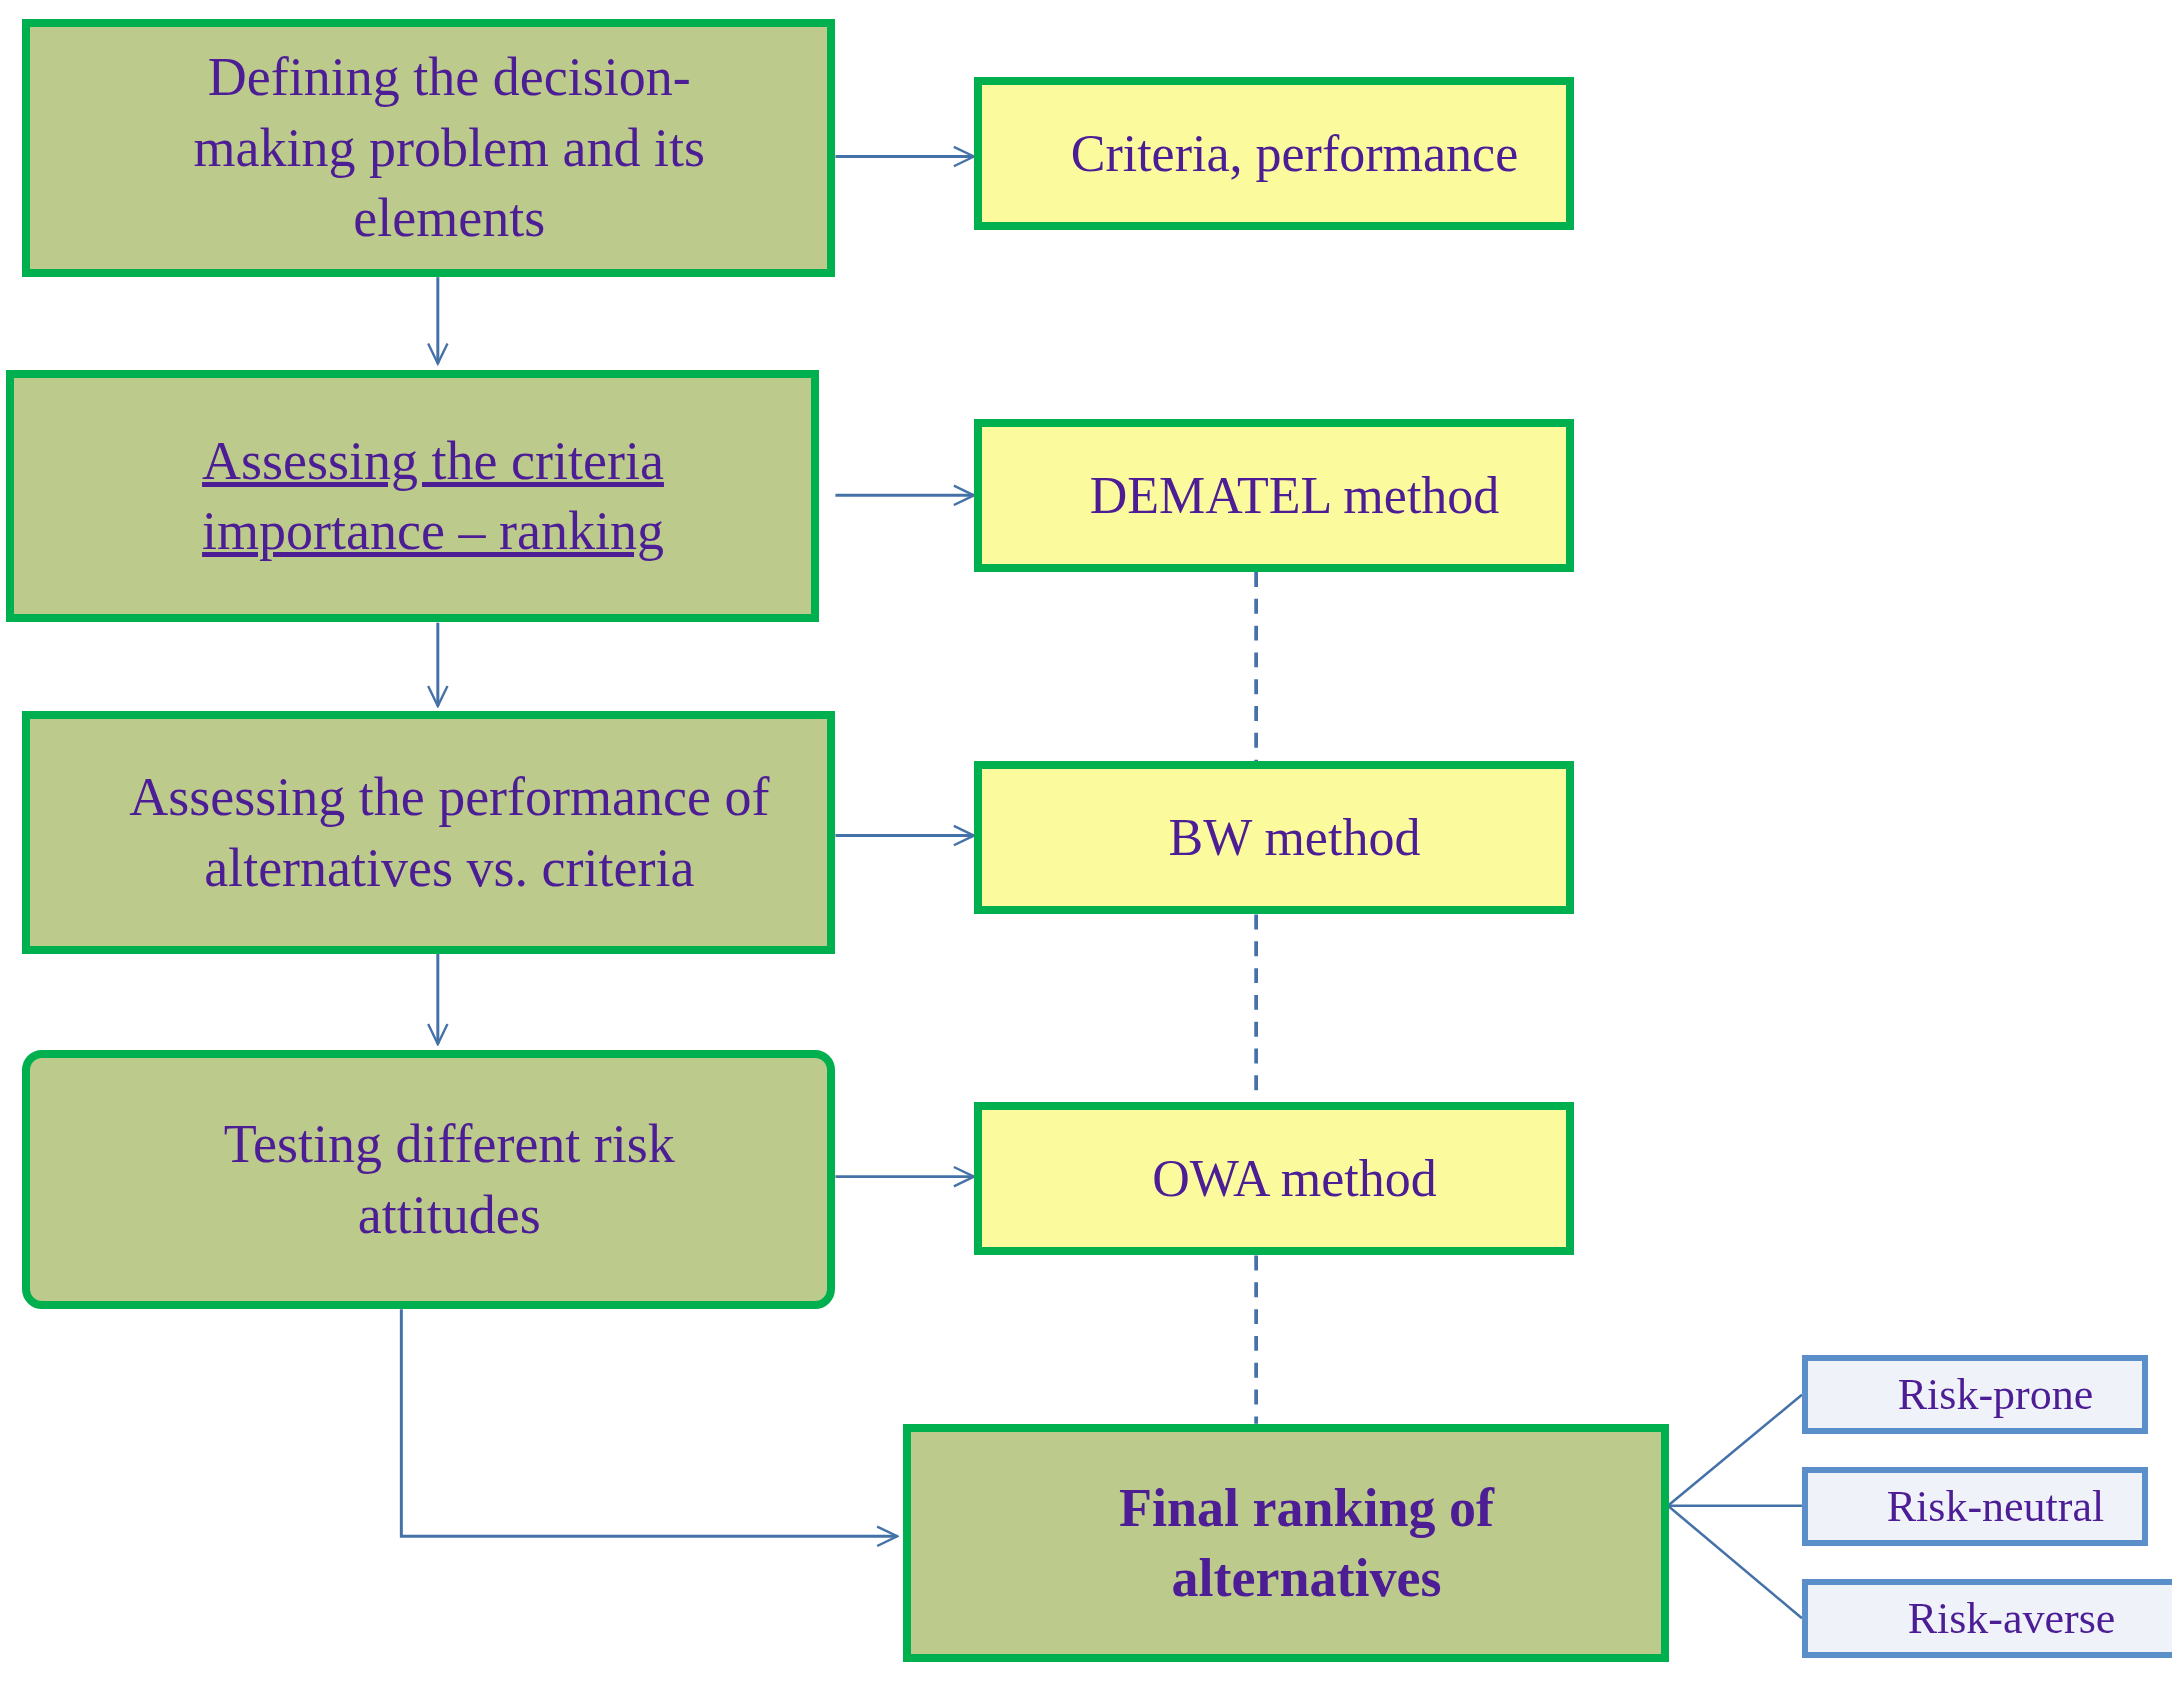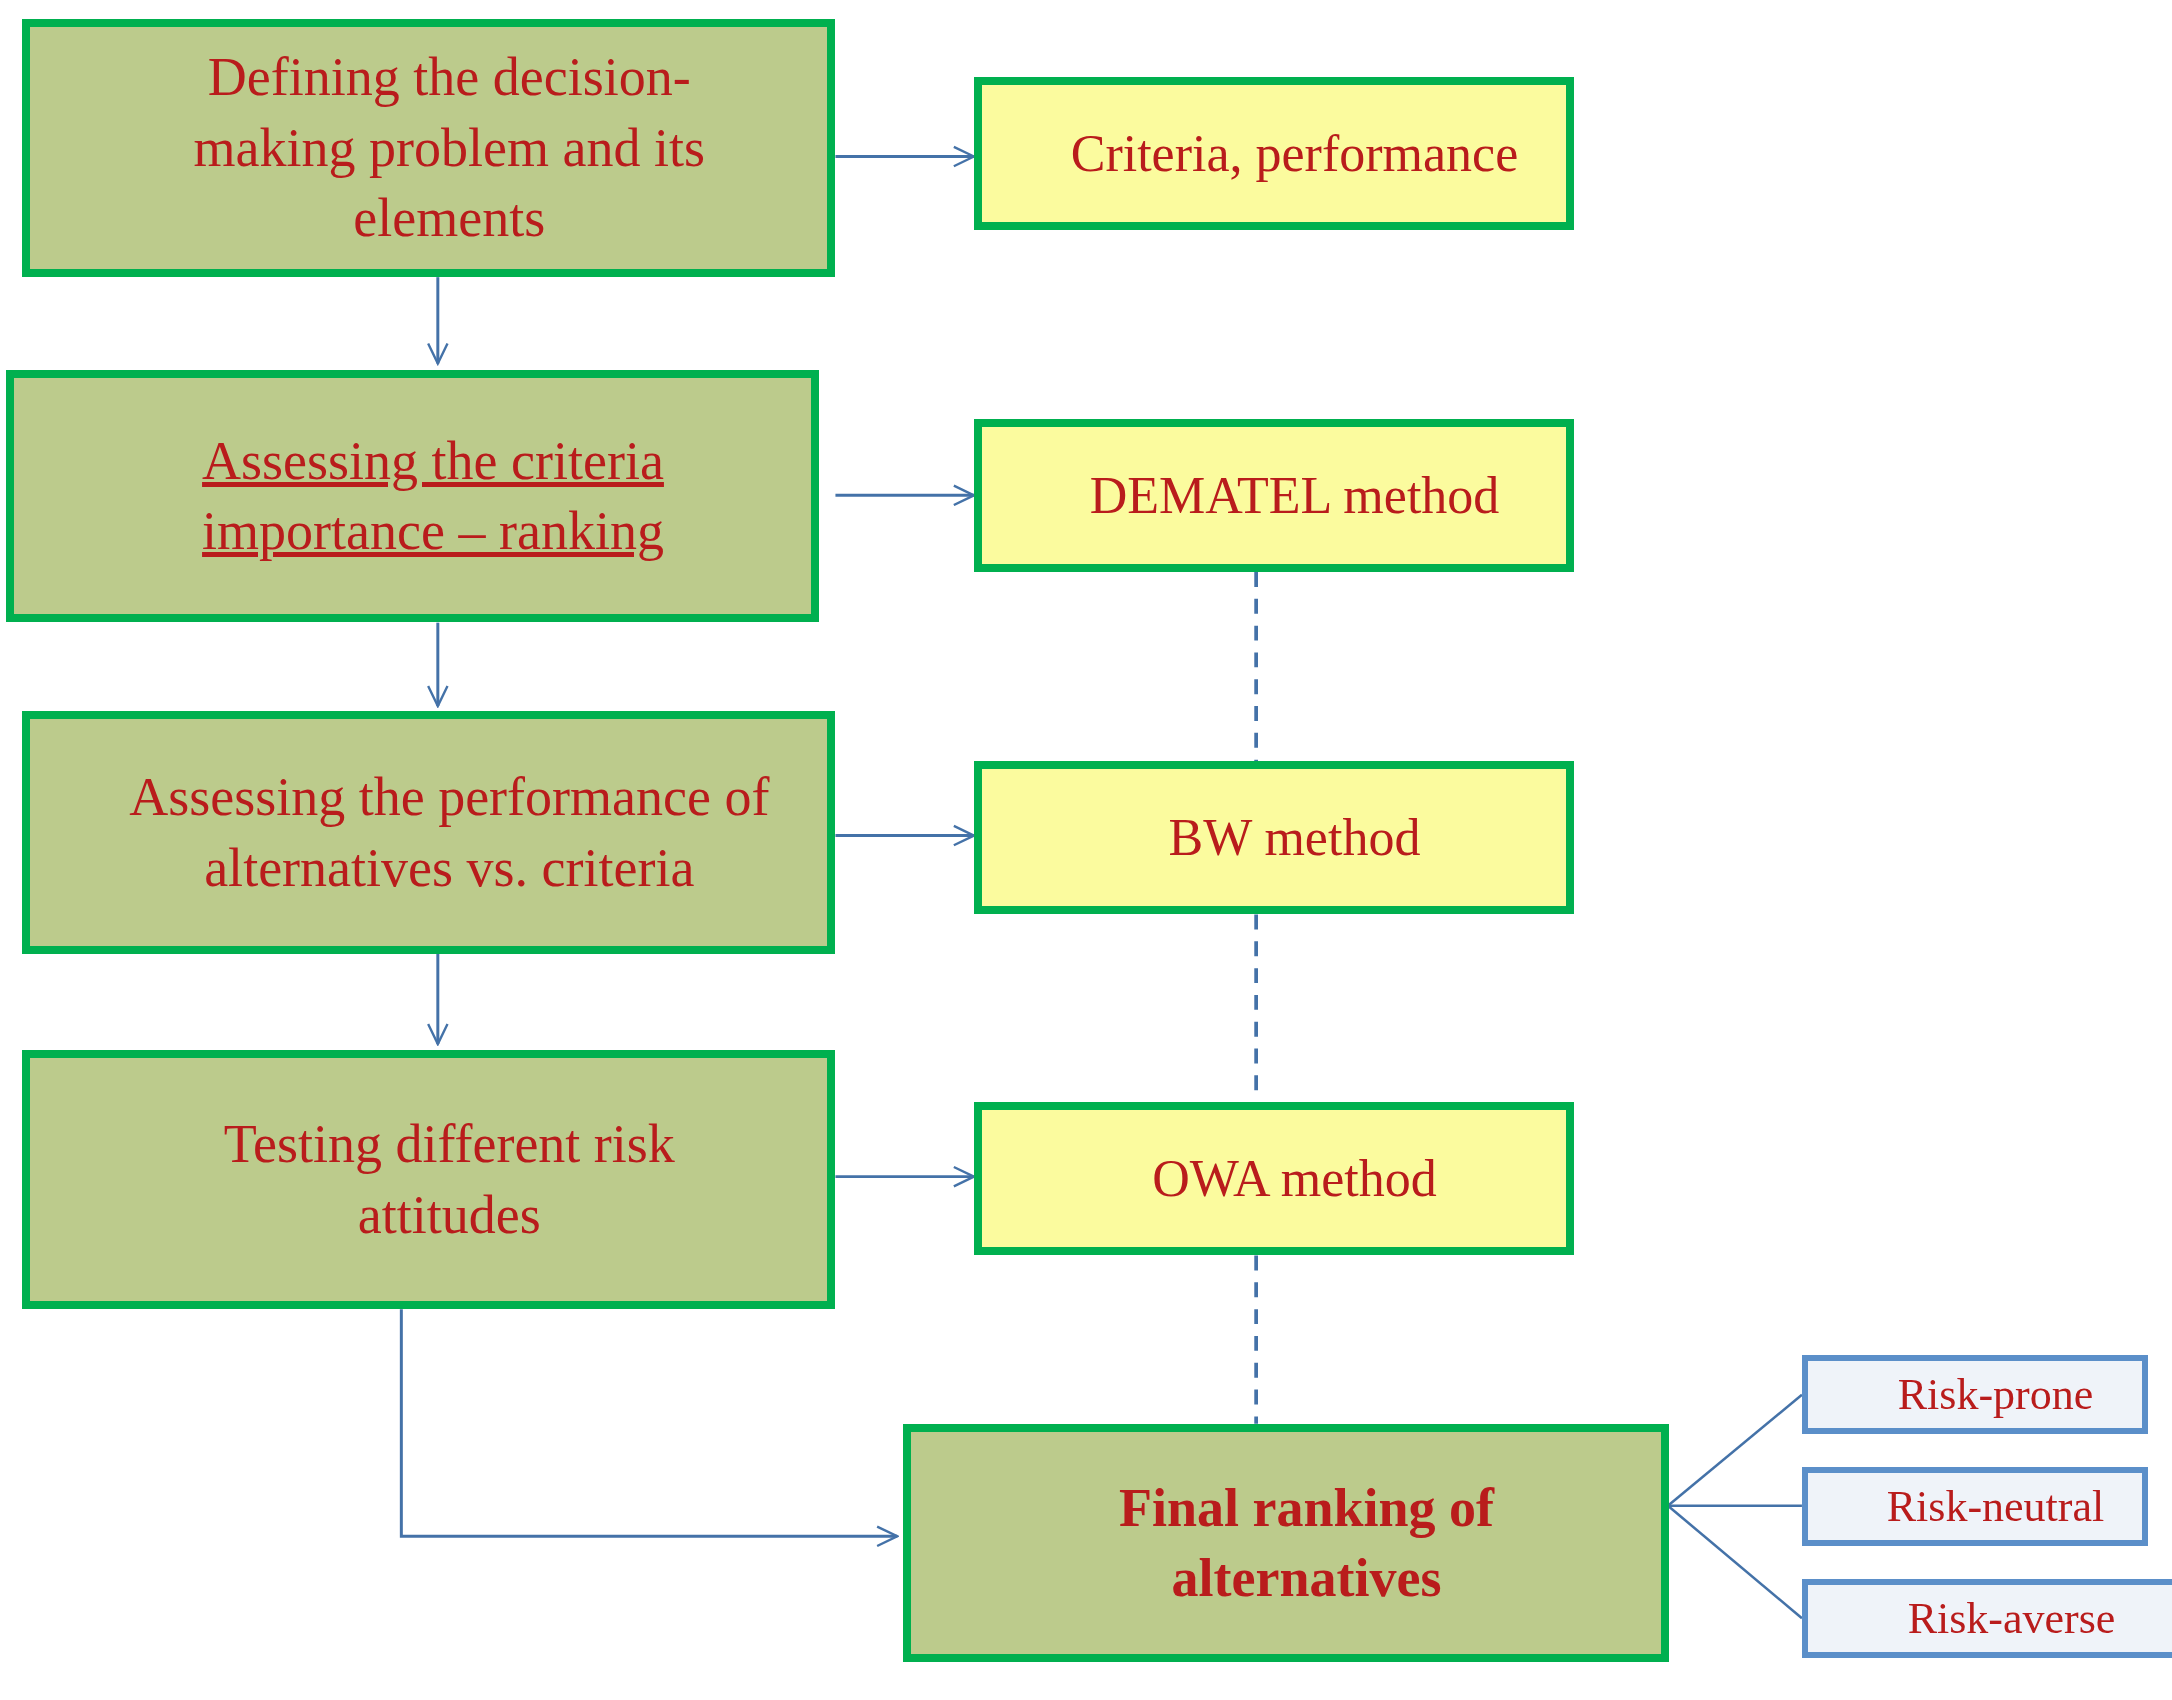--- a/index.html
+++ b/index.html
@@ -17,21 +17,21 @@
     background: #ffffff;
     overflow: hidden;
   }
   .node {
     position: absolute;
     box-sizing: border-box;
     display: flex;
     align-items: center;
     justify-content: center;
     text-align: center;
-    color: #b91c1c;
+    color: #4c1d95;
     line-height: 1.30;
     z-index: 5;
     padding-left: 41px;
   }
   .node-green {
     background: #BCCB8C;
     border: 8.2px solid #00B04F;
     font-size: 54px;
   }
   .node-yellow {
@@ -106,21 +106,21 @@
   <div class="node node-green" style="left:6px; top:370px; width:813px; height:252px;text-decoration:underline;">
     <span class="node-label">Assessing the criteria
 importance – ranking</span>
   </div>
 
   <div class="node node-green" style="left:22.3px; top:711px; width:813px; height:243px;">
     <span class="node-label">Assessing the performance of
 alternatives vs. criteria</span>
   </div>
 
-  <div class="node node-green" style="left:22.3px; top:1050px; width:813px; height:259px;">
+  <div class="node node-green" style="left:22.3px; top:1050px; width:813px; height:259px;border-radius:20px;">
     <span class="node-label">Testing different risk
 attitudes</span>
   </div>
 
   <div class="node node-yellow" style="left:974px; top:77px; width:600px; height:153px;">
     <span class="node-label">Criteria, performance</span>
   </div>
 
   <div class="node node-yellow" style="left:974px; top:419px; width:600px; height:153px;">
     <span class="node-label">DEMATEL method</span>

